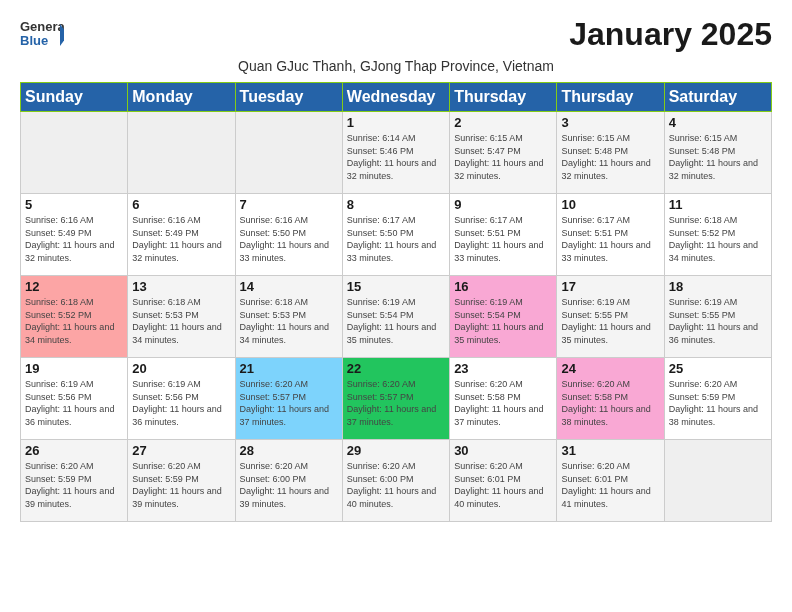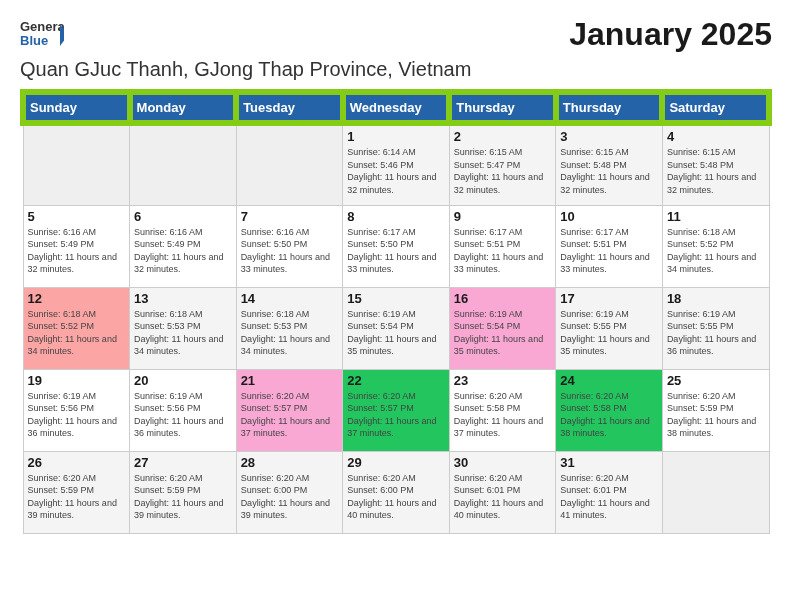--- a/index.html
+++ b/index.html
@@ -27,38 +27,38 @@
       align-items: center;
       gap: 4px;
     }
     .month-title {
       font-size: 32px;
       font-weight: bold;
       color: #1a1a1a;
       text-align: right;
     }
     .subtitle {
-      text-align: left;
-      font-size: 20px;
+      text-align: center;
+      font-size: 14px;
       color: #333;
       margin-bottom: 8px;
     }
     table {
       width: 100%;
       border-collapse: collapse;
       table-layout: fixed;
     }
     th {
       background-color: #2563a8;
       color: #fff;
-      font-size: 13px;
+      font-size: 16px;
       font-weight: bold;
       padding: 5px 4px;
       text-align: left;
-      border: 6px solid #84cc16;
+      border: 1px solid #84cc16;
     }
     td {
       border: 1px solid #ccc;
       vertical-align: top;
       padding: 3px 4px;
       font-size: 9.5px;
       color: #333;
       height: 82px;
       background: #fff;
     }
@@ -202,33 +202,33 @@
         </tr>
         <tr>
           <td style="background: rgb(255, 255, 255);">
           <span class="day-number">19</span>
           <span class="day-info">Sunrise: 6:19 AM<br>Sunset: 5:56 PM<br>Daylight: 11 hours and 36 minutes.</span>
         </td>
           <td style="background: rgb(255, 255, 255);">
           <span class="day-number">20</span>
           <span class="day-info">Sunrise: 6:19 AM<br>Sunset: 5:56 PM<br>Daylight: 11 hours and 36 minutes.</span>
         </td>
-          <td style="background: #f9a8d4;">
+          <td style="background: #7dd3fc;">
           <span class="day-number">21</span>
           <span class="day-info">Sunrise: 6:20 AM<br>Sunset: 5:57 PM<br>Daylight: 11 hours and 37 minutes.</span>
         </td>
           <td style="background: #22c55e;">
           <span class="day-number">22</span>
           <span class="day-info">Sunrise: 6:20 AM<br>Sunset: 5:57 PM<br>Daylight: 11 hours and 37 minutes.</span>
         </td>
           <td style="background: rgb(255, 255, 255);">
           <span class="day-number">23</span>
           <span class="day-info">Sunrise: 6:20 AM<br>Sunset: 5:58 PM<br>Daylight: 11 hours and 37 minutes.</span>
         </td>
-          <td style="background: #22c55e;">
+          <td style="background: #f9a8d4;">
           <span class="day-number">24</span>
           <span class="day-info">Sunrise: 6:20 AM<br>Sunset: 5:58 PM<br>Daylight: 11 hours and 38 minutes.</span>
         </td>
           <td style="background: rgb(255, 255, 255);">
           <span class="day-number">25</span>
           <span class="day-info">Sunrise: 6:20 AM<br>Sunset: 5:59 PM<br>Daylight: 11 hours and 38 minutes.</span>
         </td>
         </tr>
         <tr>
           <td style="background: rgb(244, 244, 244);">

